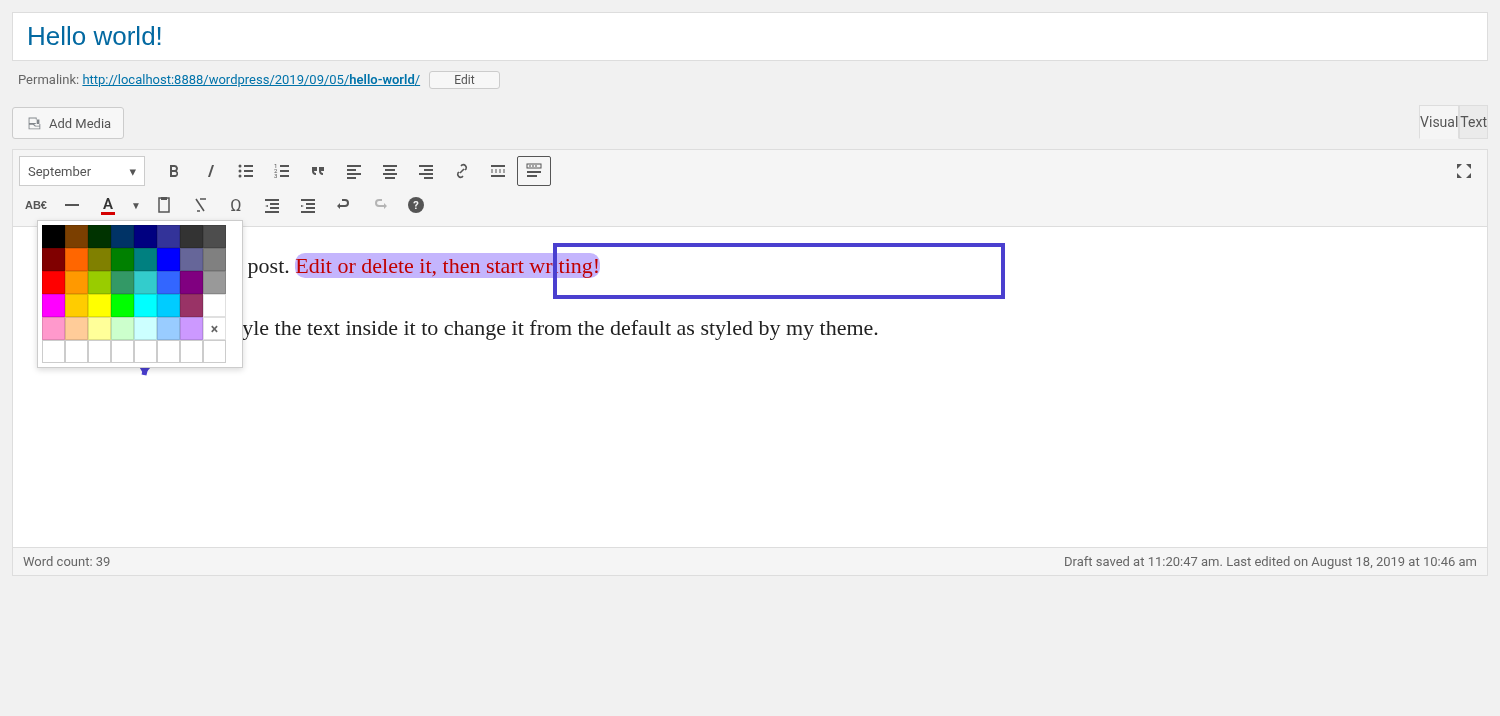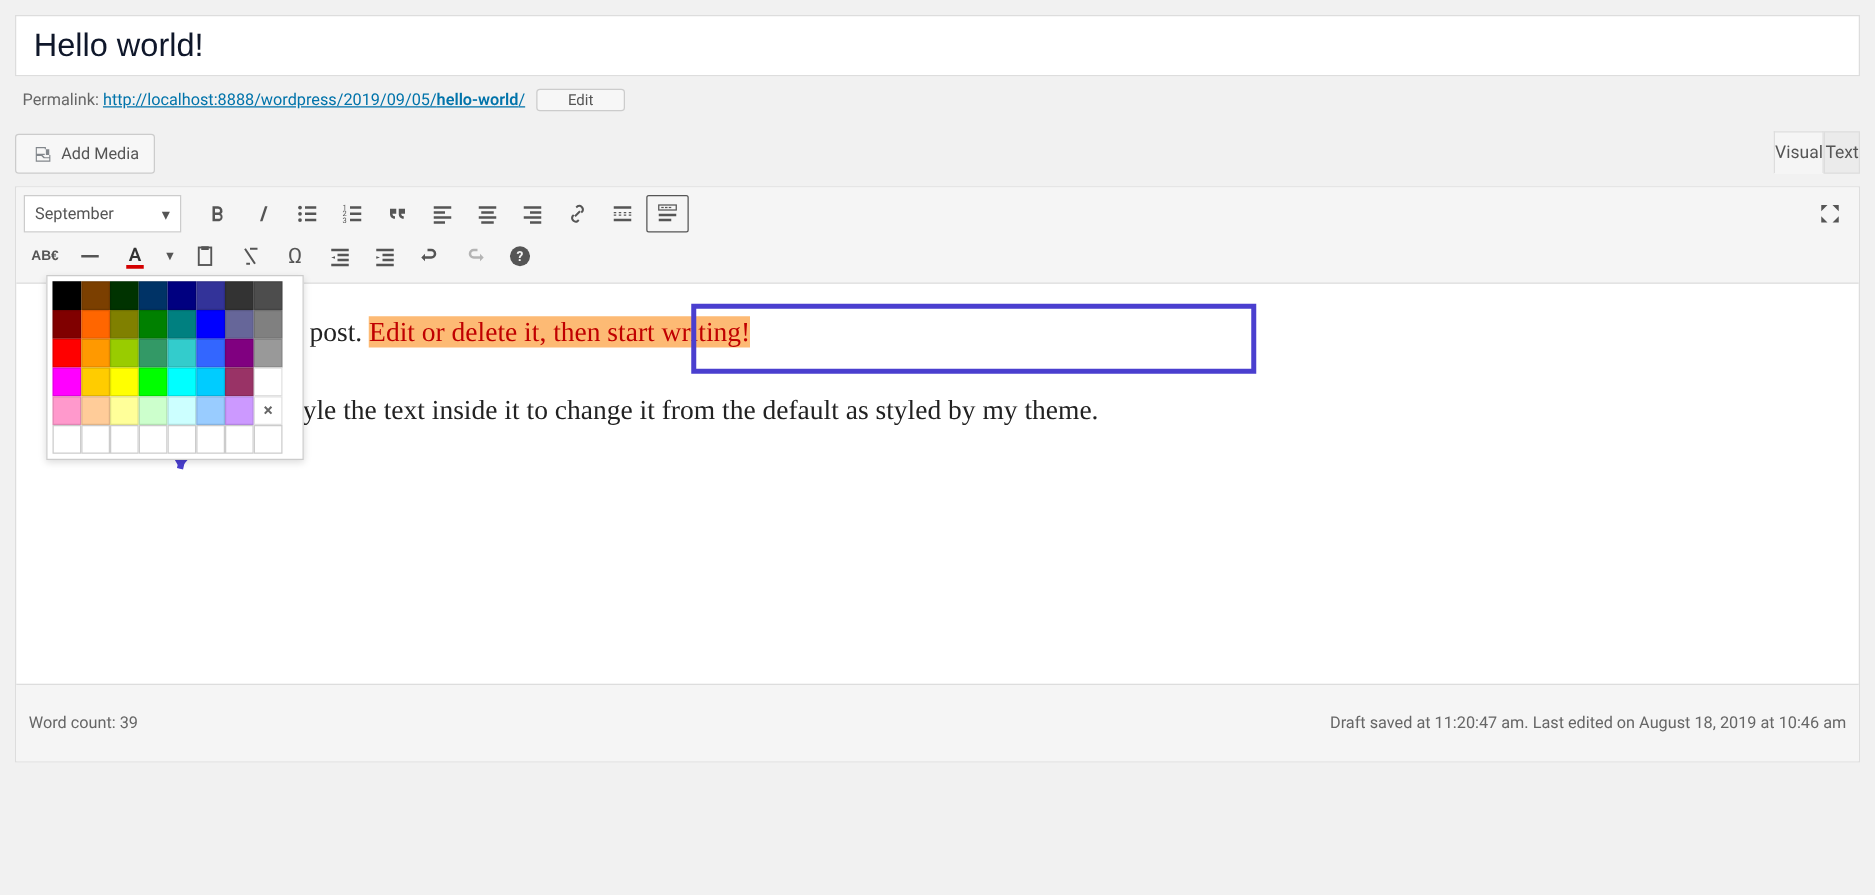--- a/index.html
+++ b/index.html
@@ -1,18 +1,18 @@
 <!DOCTYPE html>
 <html><head>
 <meta charset="utf-8">
 <style>
 * { box-sizing: border-box; margin: 0; padding: 0; }
 body { font-family: -apple-system, BlinkMacSystemFont, "Segoe UI", Roboto, sans-serif; background: #f1f1f1; font-size: 13px; color: #444; }
 .wrap { padding: 12px; }
-.title-input { width: 100%; padding: 8px 14px; font-size: 26px; background: #fff; border: 1px solid #ddd; color: #0f172a; outline: none; }
+.title-input { width: 100%; padding: 8px 14px; font-size: 26px; background: #fff; border: 1px solid #ddd; color: #0369a1; outline: none; }
 .permalink-row { padding: 10px 6px 16px 6px; font-size: 13px; color: #666; }
 .permalink-row a { color: #0073aa; text-decoration: underline; }
 .permalink-row b { font-weight: 600; }
 .edit-btn { display: inline-block; margin-left: 6px; padding: 1px 24px; border: 1px solid #ccc; border-radius: 3px; background: #f7f7f7; font-size: 12px; color: #555; cursor: pointer; }
 .media-row { display: flex; justify-content: space-between; align-items: flex-end; margin-bottom: 10px; }
 .add-media-btn { display: inline-flex; align-items: center; gap: 6px; padding: 6px 12px; border: 1px solid #ccc; border-radius: 3px; background: #f7f7f7; font-size: 13px; color: #555; cursor: pointer; }
 .tab-wrap { display: flex; }
 .tab { padding: 8px 0; border: 1px solid #ddd; background: #ebebeb; font-size: 14px; color: #555; cursor: pointer; }
 .tab.active { background: #f5f5f5; border-bottom-color: #f5f5f5; }
 .editor-box { border: 1px solid #ddd; background: #fff; }
@@ -22,32 +22,32 @@
 .tb-btn { width: 34px; height: 30px; display: inline-flex; align-items: center; justify-content: center; cursor: pointer; color: #555; border-radius: 2px; }
 .tb-btn svg { width: 20px; height: 20px; fill: #555; }
 .tb-btn.boxed { border: 1px solid #555; }
 .tb-sep { width: 8px; }
 .fullscreen-btn { margin-left: auto; }
 .text-color-btn { display: inline-flex; align-items: center; }
 .tc-letter { font-weight: 600; font-size: 15px; border-bottom: 3px solid #d40000; padding: 0 2px; color: #333; line-height: 16px; }
 .tc-caret { padding: 0 4px; color: #555; font-size: 10px; }
 .editor-content { padding: 22px 26px; font-family: Georgia, "Times New Roman", serif; font-size: 22px; line-height: 1.55; color: #222; min-height: 320px; position: relative; }
 .editor-content p { margin-bottom: 28px; }
-.highlighted-red { color: #c00000; background: #fdba74; }
+.highlighted-red { color: #c00000; background: #c4b5fd; border-radius: 10px; }
 .callout-box { position: absolute; border: 4px solid #4a3fcf; top: 16px; left: 540px; width: 452px; height: 56px; pointer-events: none; }
 .arrow-annot { position: absolute; top: 130px; left: 116px; width: 50px; height: 110px; pointer-events: none; }
 .color-picker { position: absolute; top: 70px; left: 24px; width: 206px; background: #fff; border: 1px solid #ccc; box-shadow: 0 2px 6px rgba(0,0,0,0.15); z-index: 50; padding: 4px; }
 .picker-grid { display: grid; grid-template-columns: repeat(8, 23px); grid-auto-rows: 23px; gap: 0; }
 .swatch { width: 23px; height: 23px; border: 1px solid rgba(0,0,0,0.12); cursor: pointer; }
 .swatch.x { display: flex; align-items: center; justify-content: center; color: #666; font-weight: bold; font-size: 14px; background: #fff; }
 .custom-label { padding: 6px 4px; font-size: 13px; color: #555; cursor: pointer; }
 .custom-row { display: grid; grid-template-columns: repeat(8, 23px); grid-auto-rows: 23px; gap: 0; }
 .custom-slot { width: 23px; height: 23px; border: 1px solid #ccc; background: #fff; }
 .status-path { border-top: 1px solid #ddd; background: #f5f5f5; padding: 6px 10px; font-size: 13px; color: #666; }
-.status-bar { display: flex; justify-content: space-between; border-top: 1px solid #ddd; background: #f5f5f5; padding: 23px 10px; font-size: 13px; color: #666; }
+.status-bar { display: flex; justify-content: space-between; border-top: 1px solid #ddd; background: #f5f5f5; padding: 6px 10px; font-size: 13px; color: #666; }
 .icon-txt { font-family: Arial, sans-serif; }
 </style>
 </head>
 <body>
 
 <div class="wrap">
 
   <input class="title-input" value="Hello world!" style="">
 
   <div class="permalink-row">

